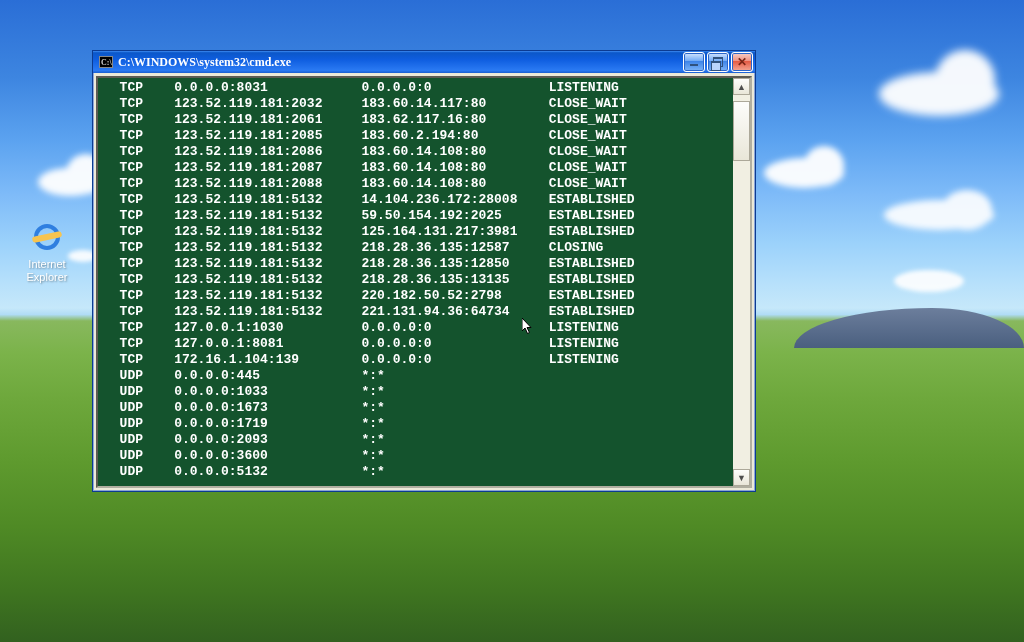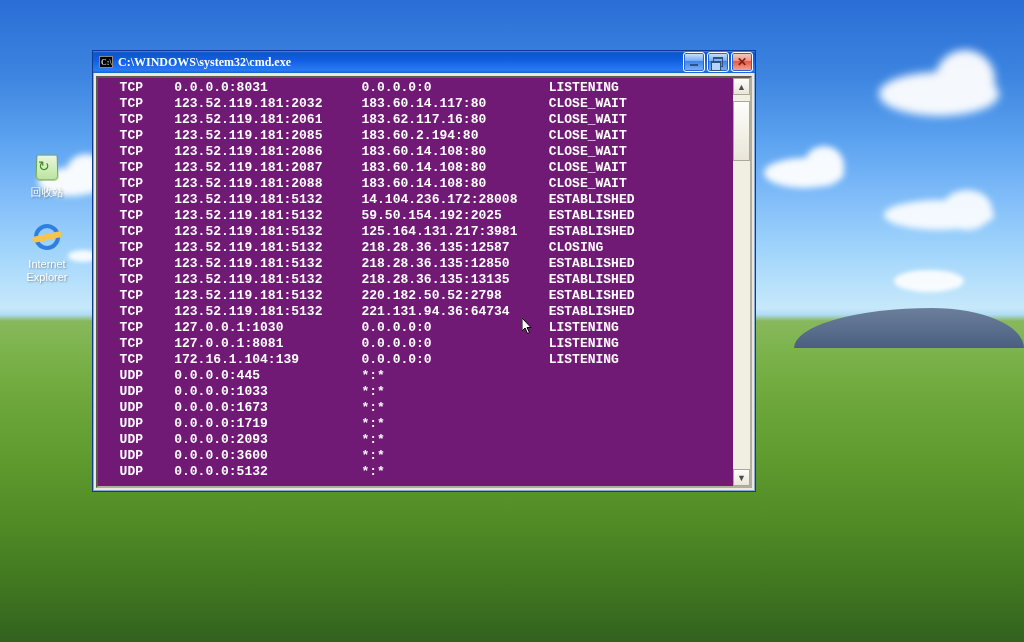--- a/index.html
+++ b/index.html
@@ -82,21 +82,21 @@
   width:20px;height:18px;margin-left:2px;border:1px solid #fff;border-radius:3px;
   background:linear-gradient(#d3e5ff,#6fa9f5 45%,#3e84e8 46%,#7db4f7);
   display:flex;align-items:center;justify-content:center;color:#30527e;font:bold 12px/1 sans-serif;
   box-shadow: inset 0 0 0 1px #2a65c9;
 }
 .tb-btn.close{background:linear-gradient(#f6cfc9,#f09181 45%,#e45a43 46%,#f4a996);color:#7a2616;}
 .tb-btn.restore span{display:block;width:8px;height:7px;border:1px solid #30527e;border-top-width:2px;position:relative;}
 .tb-btn.restore span::after{content:"";position:absolute;left:-3px;top:2px;width:8px;height:7px;border:1px solid #30527e;border-top-width:2px;background:#b9d4fb;}
 .tb-btn.min span{display:block;width:8px;height:2px;background:#30527e;margin-top:6px;}
 
-#cmd-frame{position:absolute;left:3px;right:3px;top:25px;bottom:3px;border:2px inset #b0aea0;background:#701a75;color:#c0c0c0;}
+#cmd-frame{position:absolute;left:3px;right:3px;top:25px;bottom:3px;border:2px inset #b0aea0;background:#14532d;color:#c0c0c0;}
 #cmd-body{position:absolute;left:0;right:17px;top:0;bottom:0;overflow:hidden;padding:2px 4px 2px 6px;}
 #cmd-scroll{position:absolute;top:0;right:0;bottom:0;width:17px;background:#ece9d8;}
 .sb-btn{width:17px;height:17px;background:linear-gradient(#fdfdfb,#e9e6d8);border:1px solid #aca899;box-sizing:border-box;display:flex;align-items:center;justify-content:center;font-size:9px;color:#4d4d4d;}
 .sb-track{position:absolute;top:17px;bottom:17px;left:0;right:0;background:#f1efe2;}
 .sb-thumb{position:absolute;left:0;right:0;top:6px;height:60px;background:linear-gradient(#fdfdfb,#e9e6d8);border:1px solid #aca899;box-sizing:border-box;}
 .sb-down{position:absolute;bottom:0;}
 
 pre.net{margin:0;font:bold 13px/16px "Courier New", monospace;white-space:pre;color:#ffffff;}
 #cursor{position:absolute;left:522px;top:318px;width:11px;height:17px;}
 #cursor svg{display:block;}
@@ -106,24 +106,20 @@
 
 <div id="desktop">
   <div class="cloud" id="c1"></div>
   <div class="cloud" id="c2"></div>
   <div class="cloud" id="c3"></div>
   <div class="cloud" id="c4"></div>
   <div class="cloud" id="c5"></div>
   <div class="cloud" id="c6"></div>
   <div class="hill-dark"></div>
 
-  <div class="desk-icon" style="left:12px;top:150px">
-    <div class="img ic-recycle"></div>
-    <div class="lbl">回收站</div>
-  </div>
   <div class="desk-icon" style="left:12px;top:222px">
     <div class="img ic-ie"></div>
     <div class="lbl">
       <span>Internet</span><br><span>Explorer</span>
     </div>
   </div>
 
   <div id="cmd-window">
     <div id="titlebar">
       <div class="appicon">C:\</div>

